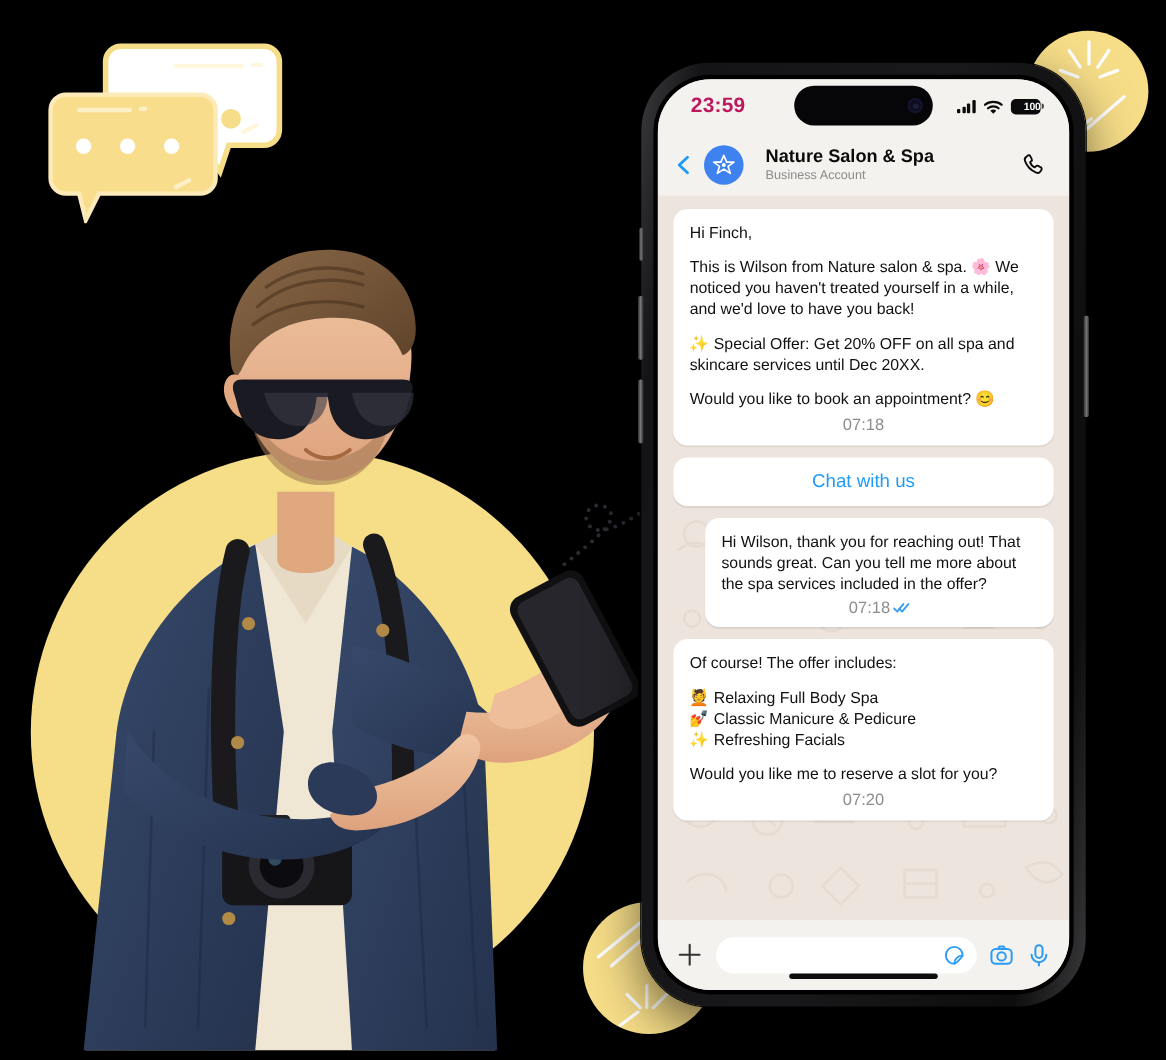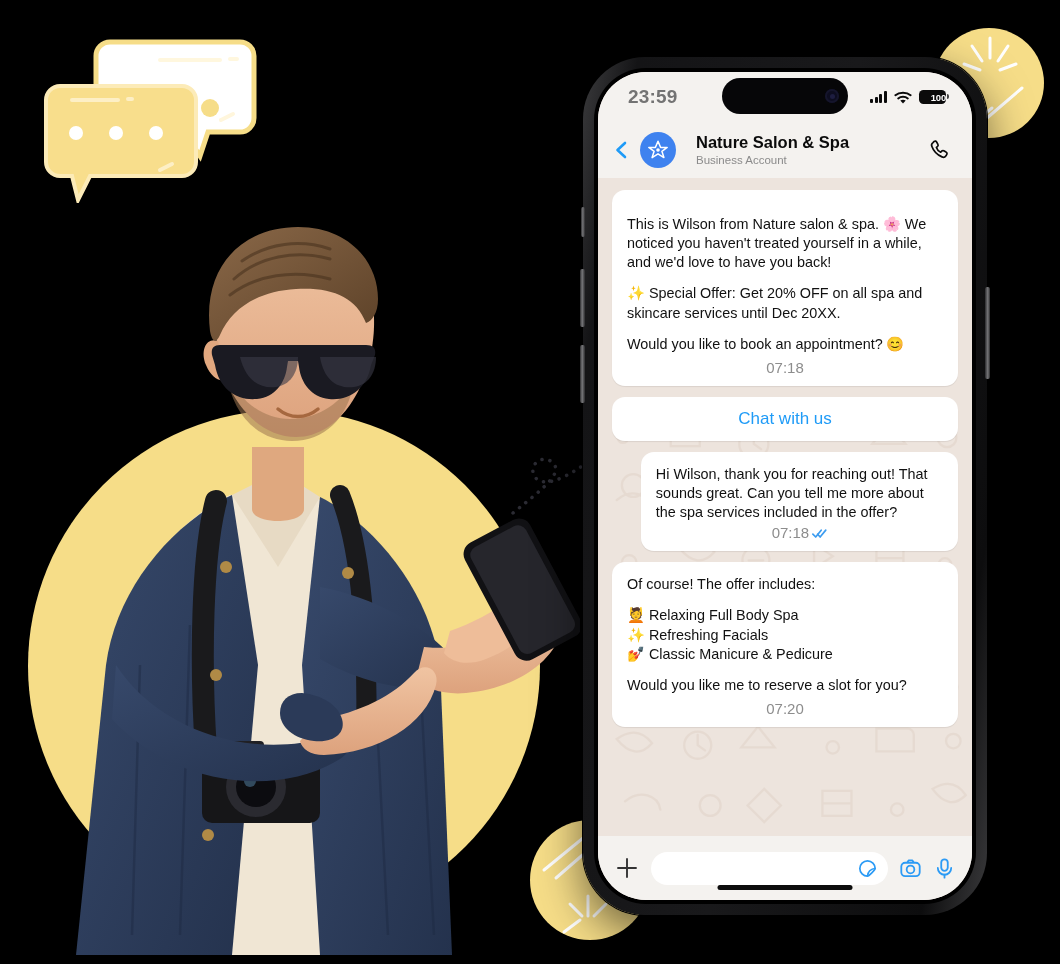--- a/index.html
+++ b/index.html
@@ -47,21 +47,21 @@
   .btn-voldn{left:-3px;top:288px;width:5px;height:58px;}
   .btn-power{right:-3px;top:230px;width:5px;height:92px;
      background:linear-gradient(90deg,#2a2a2c,#77777a 55%,#2c2c2e);}
 
   
   .statusbar{
     height:50px;flex:0 0 auto;background:#F4F2EF;position:relative;
     display:flex;align-items:center;justify-content:space-between;
     padding:0 26px 0 30px;box-sizing:border-box;
   }
-  .sb-time{font-size:19px;font-weight:700;color:#737373;letter-spacing:.2px;}
+  .sb-time{font-size:19px;font-weight:700;color:#be185d;letter-spacing:.2px;}
   .island{
     position:absolute;left:50%;top:6px;transform:translateX(-50%);
     width:126px;height:36px;border-radius:20px;background:#060608;
     display:flex;align-items:center;justify-content:flex-end;padding-right:9px;box-sizing:border-box;
   }
   .island .lens{width:14px;height:14px;border-radius:50%;background:#0d0d20;
      box-shadow:inset 0 0 0 2px #15152c;}
   .island .lens::after{content:"";display:block;width:5px;height:5px;border-radius:50%;
      background:#1d1d40;margin:4.5px auto;}
   .sb-right{display:flex;align-items:center;gap:7px;}
@@ -408,20 +408,21 @@
               <circle cx="176" cy="662" r="12"></circle>
                 <path d="M170 662 h12"></path>
               <path d="M234 646 h26 v24 h-26z"></path>
               <path d="M300 650 c14 -8 26 2 22 14 c-4 10 -20 10 -24 0"></path>
             </g>
           </svg>
 
           <div class="msgs">
 
             <div class="bubble b-in">
+              <p>Hi Finch,</p>
               <div class="gap"></div>
               <p>This is Wilson from Nature salon &amp; spa. 🌸 We noticed you haven't treated yourself in a while, and we'd love to have you back!</p>
               <div class="gap"></div>
               <p>✨ Special Offer: Get 20% OFF on all spa and skincare services until Dec 20XX.</p>
               <div class="gap"></div>
               <p>Would you like to book an appointment? 😊</p>
               <div class="meta">
                 <span>07:18</span>
               </div>
             </div>
@@ -440,22 +441,22 @@
                     <path d="M6.4 6.8 L9.2 10 L15.6 2.2"></path>
                   </g>
                 </svg>
               </div>
             </div>
 
             <div class="bubble b-in">
               <p>Of course! The offer includes:</p>
               <div class="gap"></div>
               <p>💆 Relaxing Full Body Spa</p>
+              <p>💅 Classic Manicure &amp; Pedicure</p>
               <p>✨ Refreshing Facials</p>
-              <p>💅 Classic Manicure &amp; Pedicure</p>
               <div class="gap"></div>
               <p>Would you like me to reserve a slot for you?</p>
               <div class="meta">
                 <span>07:20</span>
               </div>
             </div>
 
           </div>
         </div>
 

